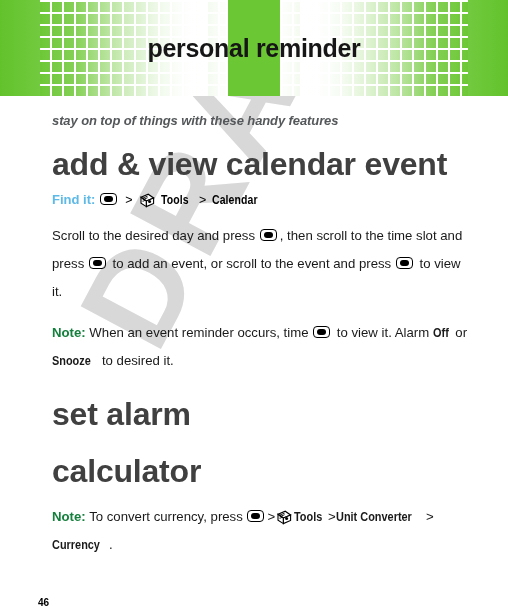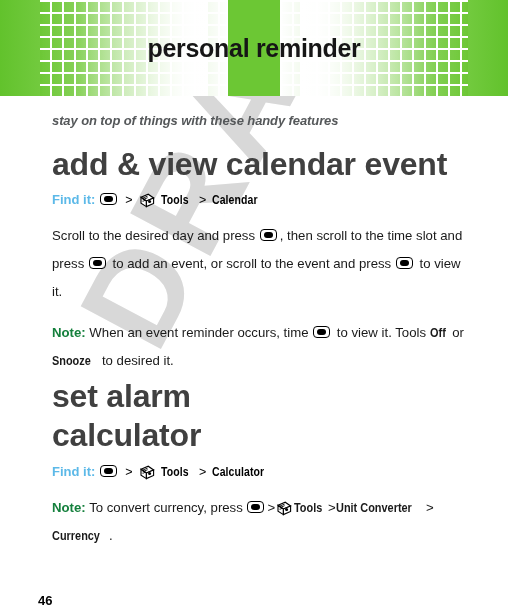--- a/index.html
+++ b/index.html
@@ -141,21 +141,21 @@
 
   h2.section-heading {
     margin: 19px 0 0 0;
     font-size: 32px;
     font-weight: bold;
     color: #404040;
     letter-spacing: -0.2px;
     line-height: 1.1;
   }
   h2.section-heading.tight {
-    margin-top: 4px;
+    margin-top: 22px;
   }
 
   .findit {
     margin: 9px 0 0 0;
     font-size: 12.5px;
     color: #000000;
     line-height: 18px;
   }
   .findit .lbl {
     color: #5cb9e8;
@@ -229,21 +229,21 @@
     height: 15px;
     margin: 0 2px 0 1px;
   }
 
   
   #page-number {
     position: absolute;
     left: 38px;
     bottom: 8px;
     z-index: 3;
-    font-size: 13px;
+    font-size: 10px;
     font-weight: bold;
     color: #000;
   }
 </style>
 </head>
 <body>
 
 <div id="watermark">
   <div class="draft-text">DRAFT</div>
 </div>
@@ -283,47 +283,28 @@
     <span class="cond">Tools</span>
     <span class="sep">&gt;</span>
     <span class="cond">Calendar</span>
   </div>
 
   <p class="body">
     <span>Scroll to the desired day and press </span><span class="icon-centerkey"><span class="outer"></span><span class="inner"></span></span><span>, then scroll to the time slot and press </span><span class="icon-centerkey"><span class="outer"></span><span class="inner"></span></span><span> to add an event, or scroll to the event and press </span><span class="icon-centerkey"><span class="outer"></span><span class="inner"></span></span><span> to view it.</span>
   </p>
 
   <p class="body">
-    <span class="note-lbl">Note:</span><span> When an event reminder occurs, time </span><span class="icon-centerkey"><span class="outer"></span><span class="inner"></span></span><span> to view it. Tools </span><span class="cond">Off</span><span> or </span><span class="cond">Snooze</span><span> to desired it.</span>
+    <span class="note-lbl">Note:</span><span> When an event reminder occurs, time </span><span class="icon-centerkey"><span class="outer"></span><span class="inner"></span></span><span> to view it. Alarm </span><span class="cond">Off</span><span> or </span><span class="cond">Snooze</span><span> to desired it.</span>
   </p>
 
   <h2 class="section-heading tight">set alarm</h2>
 
 
   <h2 class="section-heading tight">calculator</h2>
 
-  <div class="findit">
-    <span class="lbl">Find it:</span>
-    <span class="icon-centerkey">
-      <span class="outer"></span><span class="inner"></span>
-    </span>
-    <span class="sep">&gt;</span>
-    <span class="icon-tools">
-      <svg width="16" height="15" viewBox="0 0 16 15">
-        <path d="M2 4.2 L9.2 1.2 L14.6 5.0 L7.4 8.0 Z" fill="#fff" stroke="#000" stroke-width="1.1"></path>
-        <path d="M2 4.2 L2 10.2 L7.4 13.6 L7.4 8.0 Z" fill="#fff" stroke="#000" stroke-width="1.1"></path>
-        <path d="M7.4 8.0 L14.6 5.0 L14.6 10.4 L7.4 13.6 Z" fill="#fff" stroke="#000" stroke-width="1.1"></path>
-        <path d="M3.6 5.2 L8.6 3.1 M3.6 6.8 L8.6 4.7 M3.6 8.4 L6.6 7.1" stroke="#000" stroke-width="0.9"></path>
-        <circle cx="10.6" cy="8.4" r="1.5" fill="#000"></circle>
-      </svg>
-    </span>
-    <span class="cond">Tools</span>
-    <span class="sep">&gt;</span>
-    <span class="cond">Calculator</span>
-  </div>
 
   <p class="body">
     <span class="note-lbl">Note:</span><span> To convert currency, press </span><span class="icon-centerkey"><span class="outer"></span><span class="inner"></span></span><span class="sep">&gt;</span><span class="icon-tools"><svg width="16" height="15" viewBox="0 0 16 15">
           <path d="M2 4.2 L9.2 1.2 L14.6 5.0 L7.4 8.0 Z" fill="#fff" stroke="#000" stroke-width="1.1"></path>
           <path d="M2 4.2 L2 10.2 L7.4 13.6 L7.4 8.0 Z" fill="#fff" stroke="#000" stroke-width="1.1"></path>
           <path d="M7.4 8.0 L14.6 5.0 L14.6 10.4 L7.4 13.6 Z" fill="#fff" stroke="#000" stroke-width="1.1"></path>
           <path d="M3.6 5.2 L8.6 3.1 M3.6 6.8 L8.6 4.7 M3.6 8.4 L6.6 7.1" stroke="#000" stroke-width="0.9"></path>
           <circle cx="10.6" cy="8.4" r="1.5" fill="#000"></circle>
         </svg></span><span class="cond">Tools</span><span class="sep">&gt;</span><span class="cond">Unit Converter</span><span class="sep">&gt;</span><span class="cond">Currency</span><span>.</span>
   </p>

